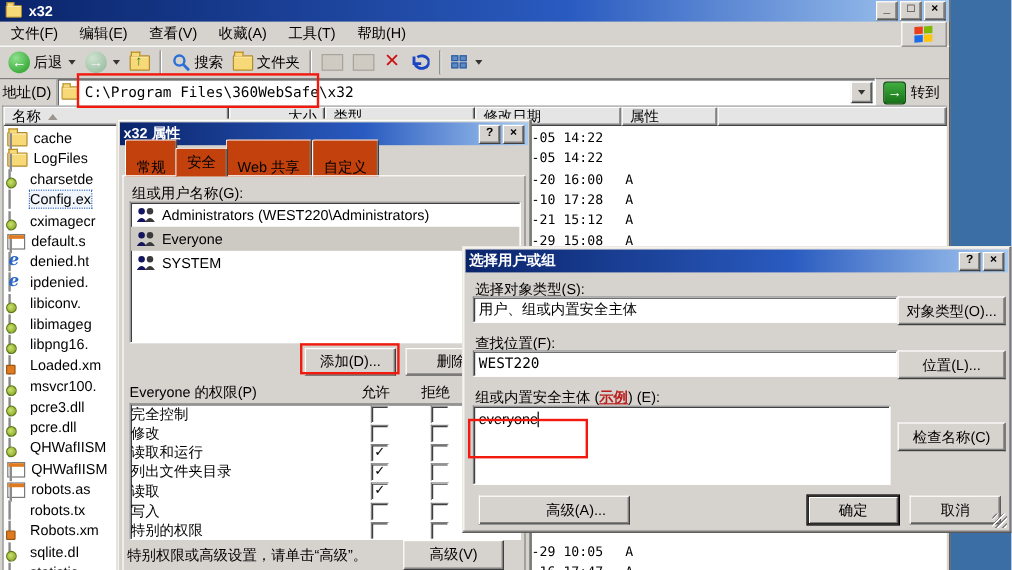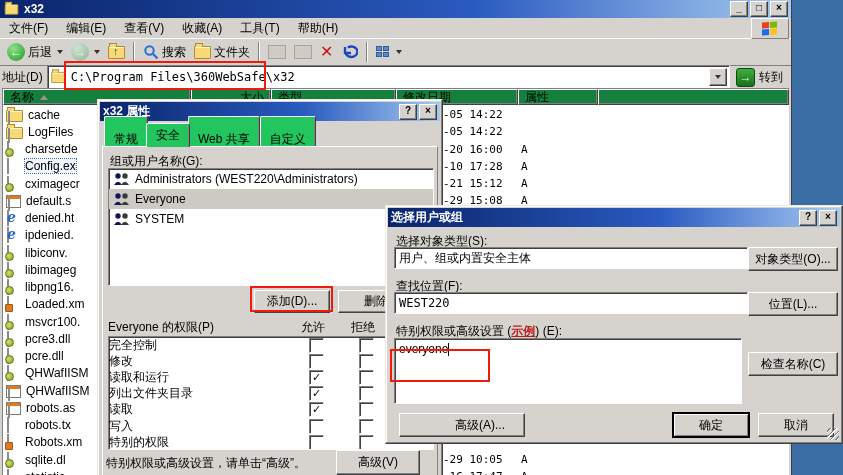--- a/index.html
+++ b/index.html
@@ -35,21 +35,21 @@
   .views i{background:#5d8ac6;border:1px solid #2f5c9e;}
   .addrbar{left:0;top:66px;right:0;height:22px;display:flex;align-items:center;padding:0 2px;gap:4px;}
   .combo{flex:1;height:20px;display:flex;align-items:center;padding:1px 2px;gap:4px;}
   .combo .foldr{transform:scale(.85);}
   .combo-drop{margin-left:auto;width:16px;height:16px;display:flex;align-items:center;justify-content:center;}
   .gobtn{display:flex;align-items:center;gap:4px;padding:1px 6px 1px 2px;}
   .goicon{width:17px;height:17px;background:linear-gradient(#3fae3f,#187218);border:1px solid #0c4d0c;border-radius:3px;color:#fff;display:flex;align-items:center;justify-content:center;font-weight:bold;}
   
   .listpanel{left:2px;top:88px;right:2px;bottom:0;background:#fff;border-top:1px solid #808080;border-left:1px solid #808080;}
   .hdr{position:absolute;left:0;top:0;right:0;height:16px;display:flex;}
-  .hcell{background:#15803d;border:1px solid #404040;border-top-color:#fff;border-left-color:#fff;box-shadow:inset -1px -1px 0 #808080;display:flex;align-items:center;padding:0 6px;height:16px;box-sizing:border-box;}
+  .hcell{background:#e5e5e5;border:1px solid #404040;border-top-color:#fff;border-left-color:#fff;box-shadow:inset -1px -1px 0 #808080;display:flex;align-items:center;padding:0 6px;height:16px;box-sizing:border-box;}
   .tri-up{width:0;height:0;border-left:4px solid transparent;border-right:4px solid transparent;border-bottom:5px solid #9a968e;margin-left:6px;}
   .rows{position:absolute;left:0;top:17px;right:0;bottom:0;}
   .frow{position:relative;height:17.25px;display:flex;align-items:center;padding-left:3px;}
   .fname{max-width:168px;overflow:hidden;white-space:nowrap;font-size:12px;}
   .fname.on{outline:1px dotted #316ac5;background:#f0f4fb;}
   .fdate{position:absolute;left:440px;font-family:"DejaVu Sans Mono",monospace;font-size:11px;}
   .fattr{position:absolute;left:518px;font-family:"DejaVu Sans Mono",monospace;font-size:11px;}
   
   .ficon{width:14px;height:14px;position:relative;display:inline-block;margin-right:5px;flex:none;}
   .ficon.folder{width:15px;height:10px;margin-top:3px;background:#f7d978;border:1px solid #b38b2d;border-radius:1px;box-shadow:inset 0 1px 0 #fdf4c9;}
@@ -63,21 +63,21 @@
   .ficon.doc .page::before{content:'';position:absolute;left:1px;top:2px;right:1px;bottom:2px;background:repeating-linear-gradient(#3344bb 0 1px,transparent 1px 3px);}
   .ficon.txt .page::before{content:'';position:absolute;left:1px;top:2px;right:1px;bottom:2px;background:repeating-linear-gradient(#8a8a8a 0 1px,transparent 1px 3px);}
   .ficon.ie::before{content:'e';position:absolute;left:1px;top:-2px;font-family:"DejaVu Serif",serif;font-style:italic;font-weight:bold;font-size:14px;color:#2a67c9;}
   .ficon.asp{width:13px;height:11px;margin-top:2px;background:#fff;border:1px solid #7a7a7a;}
   .ficon.asp::before{content:'';position:absolute;left:0;top:0;right:0;height:3px;background:#e07a1f;}
   
   .dialog{background:#d6d3ce;border:1px solid #404040;border-top-color:#ece9e0;border-left-color:#ece9e0;box-shadow:inset -1px -1px 0 #808080,inset 1px 1px 0 #fff;}
   #props{left:97px;top:99px;width:344px;height:376px;z-index:10;overflow:hidden;}
   #props .titlebar{position:absolute;left:2px;top:2px;right:2px;height:19px;font-size:12px;justify-content:space-between;}
   .tabs{position:absolute;left:6px;top:26px;display:flex;align-items:flex-end;height:21px;}
-  .tab{background:#22c55e;border:1px solid #404040;border-bottom:none;border-top-color:#fff;border-left-color:#fff;box-shadow:inset -1px 0 0 #808080;padding:14px 9px 2px;border-radius:2px 2px 0 0;height:14px;}
+  .tab{background:#c2410c;border:1px solid #404040;border-bottom:none;border-top-color:#fff;border-left-color:#fff;box-shadow:inset -1px 0 0 #808080;padding:14px 9px 2px;border-radius:2px 2px 0 0;height:14px;}
   .tab.active{height:18px;padding-top:3px;position:relative;z-index:2;margin:0 -2px;}
   .tabpanel{position:absolute;left:4px;top:46px;right:4px;bottom:-2px;border:1px solid #808080;border-top-color:#fff;border-left-color:#fff;}
   .lbl{position:absolute;font-size:12px;}
   .listbox{position:absolute;overflow:hidden;}
   .grow{display:flex;align-items:center;gap:5px;height:20px;padding:0 4px;}
   .grow.on{background:#cdc9c3;}
   .permhead{position:absolute;font-size:12px;}
   .prow{position:relative;height:16.2px;display:flex;align-items:center;}
   .pname{font-size:12px;}
   .cb{position:absolute;width:13px;height:13px;background:#fff;border:1px solid #808080;border-bottom-color:#fff;border-right-color:#fff;box-shadow:inset 1px 1px 0 #404040;font-size:11px;line-height:12px;text-align:center;font-weight:bold;}
@@ -497,21 +497,21 @@
     </div>
     <div class="btn abs" style="left:362px;top:41px;width:88px;height:22px;">对象类型(O)...</div>
 
     <span class="lbl" style="left:10px;top:72px;">查找位置(F):</span>
     <div class="sunken abs" style="left:8px;top:86px;width:348px;height:20px;display:flex;align-items:center;padding-left:4px;">
       <span style="font-family:'DejaVu Sans Mono',monospace;">WEST220</span>
     </div>
     <div class="btn abs" style="left:362px;top:86px;width:88px;height:22px;">位置(L)...</div>
 
     <span class="lbl" style="left:10px;top:117px;">
-      <span>特别权限或高级设置 (</span><span class="linktext">示例</span><span>) (E):</span>
+      <span>组或内置安全主体 (</span><span class="linktext">示例</span><span>) (E):</span>
     </span>
     <div class="sunken abs" style="left:8px;top:132px;width:348px;height:66px;padding:3px 4px;box-sizing:border-box;">
       <span>everyone</span><span class="caretline"></span>
     </div>
     <div class="btn abs" style="left:362px;top:146px;width:88px;height:22px;">检查名称(C)</div>
 
     <div class="btn abs" style="left:13px;top:207px;width:88px;height:22px;padding-left:36px;">高级(A)...</div>
     <div class="btn default abs" style="left:287px;top:207px;width:74px;height:22px;">确定</div>
     <div class="btn abs" style="left:372px;top:207px;width:74px;height:22px;">取消</div>
     <div class="grip"></div>

